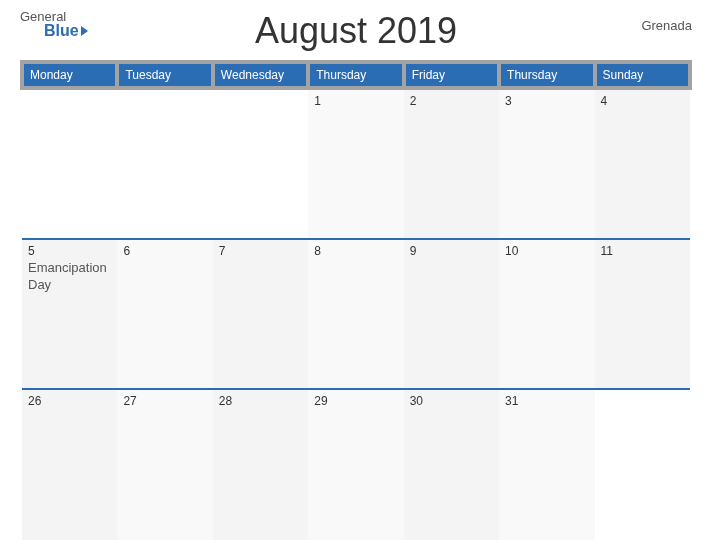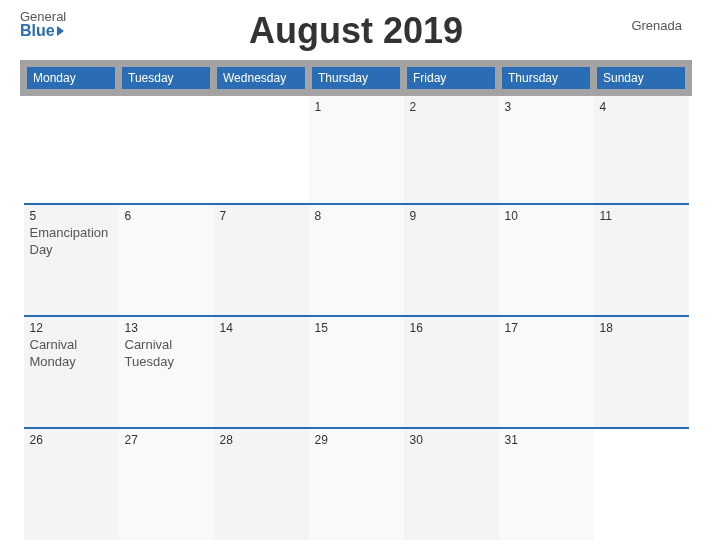--- a/index.html
+++ b/index.html
@@ -37,63 +37,64 @@
       color: #555;
       font-weight: normal;
     }
 
     .logo-blue {
       font-size: 16px;
       font-weight: bold;
       color: #2a6db5;
       display: flex;
       align-items: center;
+      margin-left: 24px;
     }
 
     .logo-blue-triangle {
       width: 0;
       height: 0;
       border-left: 7px solid #2a6db5;
       border-top: 5px solid transparent;
       border-bottom: 5px solid transparent;
       margin-left: 2px;
     }
 
     .country {
       position: absolute;
-      right: 10px;
+      right: 0;
       top: 8px;
       font-size: 13px;
       color: #555;
     }
 
     .month-title {
       font-size: 36px;
       color: #333;
-      font-weight: bold;
+      font-weight: normal;
       text-align: center;
     }
 
     .calendar {
       width: 100%;
       border-collapse: collapse;
       flex: 1;
     }
 
     .calendar thead tr {
       background-color: #2a6db5;
     }
 
     .calendar thead th {
       color: #fff;
       font-size: 12px;
       font-weight: normal;
       padding: 4px 6px;
       text-align: left;
-      border: 7px solid #a3a3a3;
+      border: 4px solid #a3a3a3;
     }
 
     .calendar tbody tr {
       height: 75px;
       vertical-align: top;
     }
 
     .calendar tbody td {
       border-top: 2px solid #2a6db5;
       padding: 4px 6px;
@@ -186,45 +187,20 @@
         </td>
         <td>
           <span class="day-number">10</span>
         </td>
         <td>
           <span class="day-number">11</span>
         </td>
       </tr>
       <tr>
         <td>
-          <span class="day-number">12</span>
-          <span class="day-event">Carnival Monday</span>
-        </td>
-        <td>
-          <span class="day-number">13</span>
-          <span class="day-event">Carnival Tuesday</span>
-        </td>
-        <td>
-          <span class="day-number">14</span>
-        </td>
-        <td>
-          <span class="day-number">15</span>
-        </td>
-        <td>
-          <span class="day-number">16</span>
-        </td>
-        <td>
-          <span class="day-number">17</span>
-        </td>
-        <td>
-          <span class="day-number">18</span>
-        </td>
-      </tr>
-      <tr>
-        <td>
           <span class="day-number">26</span>
         </td>
         <td>
           <span class="day-number">27</span>
         </td>
         <td>
           <span class="day-number">28</span>
         </td>
         <td>
           <span class="day-number">29</span>

